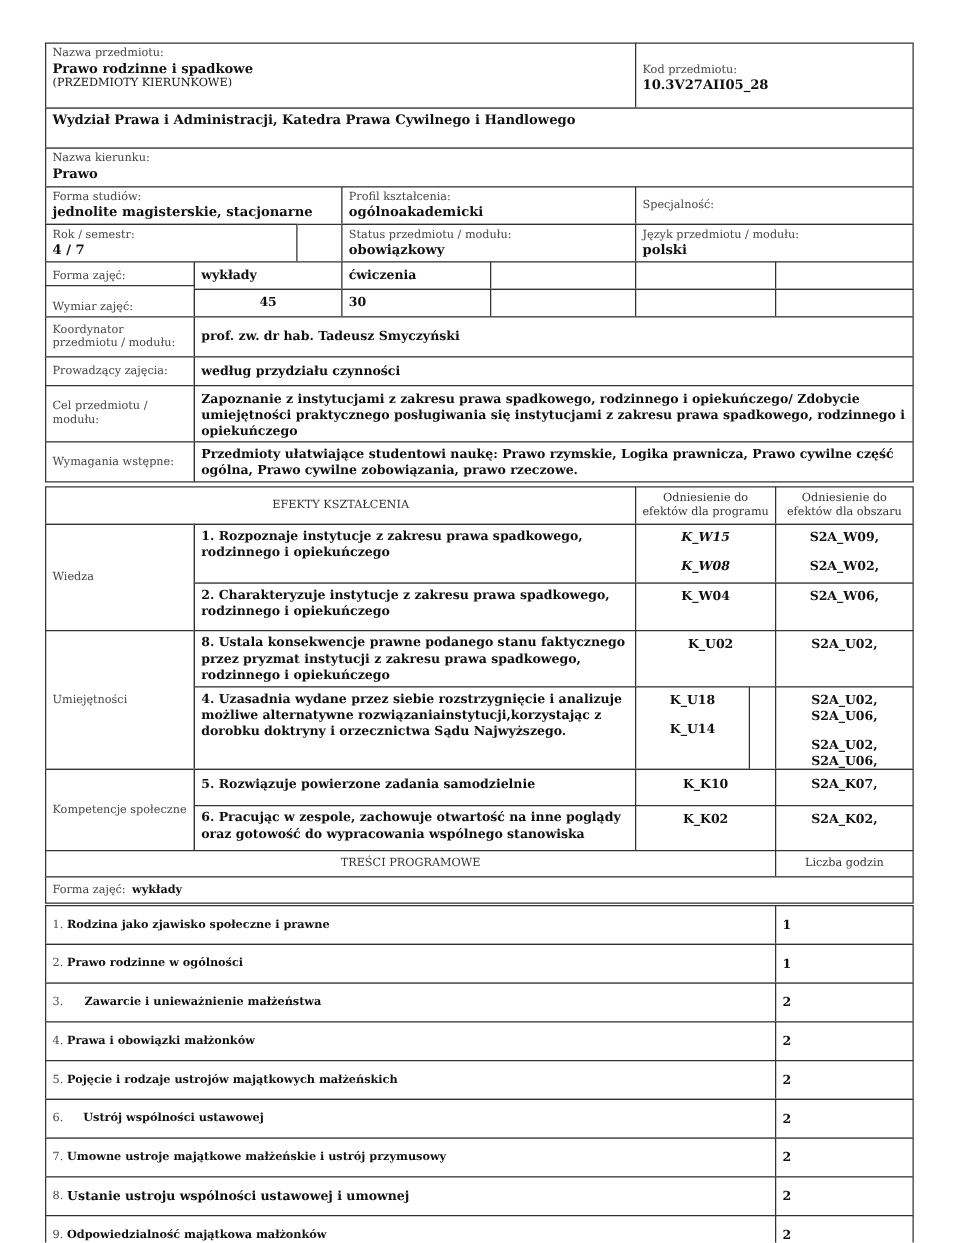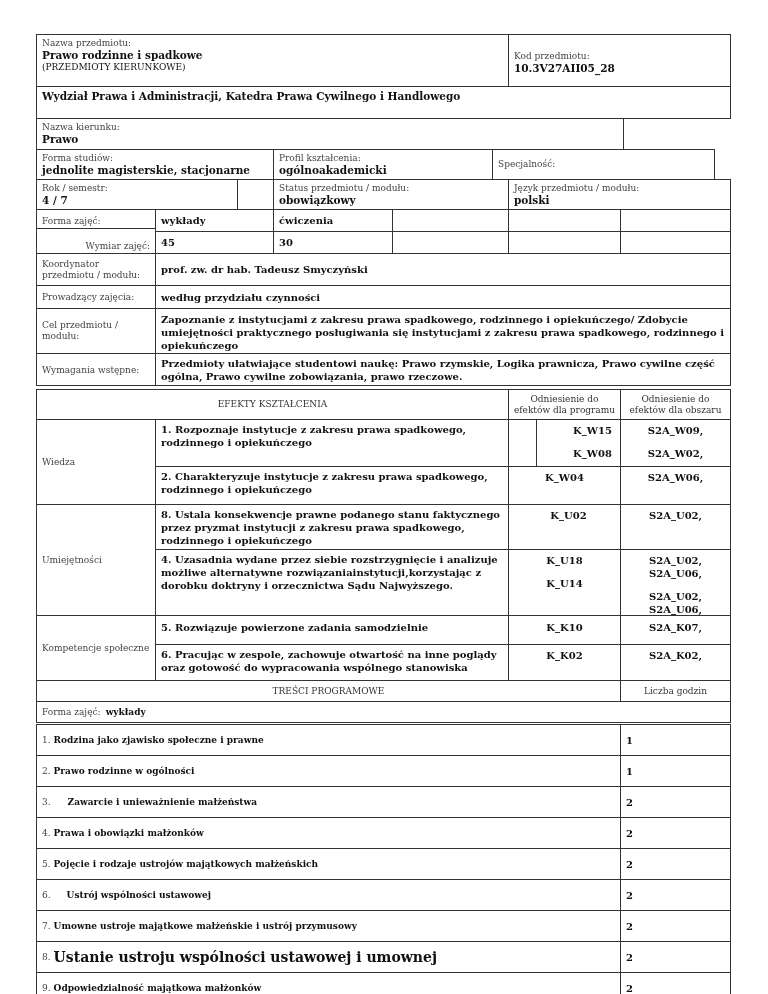--- a/index.html
+++ b/index.html
@@ -27,34 +27,34 @@
   <span class="val">Prawo rodzinne i spadkowe</span>
   <span class="lbl" style="font-weight:normal;color:#111;">(PRZEDMIOTY KIERUNKOWE)</span>
 </div>
 <div class="c pad" style="left:508px;top:34px;width:223px;height:53px;padding-top:16px;">
   <span class="lbl">Kod przedmiotu:</span>
   <span class="val">10.3V27AII05_28</span>
 </div>
 <div class="c pad" style="left:36px;top:86px;width:695px;height:33px;">
   <span class="val">Wydział Prawa i Administracji, Katedra Prawa Cywilnego i Handlowego</span>
 </div>
-<div class="c pad" style="left:36px;top:118px;width:588px;height:32px;">
+<div class="c pad" style="left:36px;top:118px;width:695px;height:32px;">
   <span class="lbl">Nazwa kierunku:</span>
   <span class="val">Prawo</span>
 </div>
 
 <div class="c pad" style="left:36px;top:149px;width:238px;height:31px;">
   <span class="lbl">Forma studiów:</span>
   <span class="val">jednolite magisterskie, stacjonarne</span>
 </div>
 <div class="c pad" style="left:273px;top:149px;width:236px;height:31px;">
   <span class="lbl">Profil kształcenia:</span>
   <span class="val">ogólnoakademicki</span>
 </div>
-<div class="c pad vc" style="left:492px;top:149px;width:223px;height:31px;">
+<div class="c pad vc" style="left:508px;top:149px;width:223px;height:31px;">
   <span class="lbl">Specjalność:</span>
 </div>
 
 <div class="c pad" style="left:36px;top:179px;width:202px;height:31px;">
   <span class="lbl">Rok / semestr:</span>
   <span class="val">4 / 7</span>
 </div>
 <div class="c pad" style="left:273px;top:179px;width:236px;height:31px;">
   <span class="lbl">Status przedmiotu / modułu:</span>
   <span class="val">obowiązkowy</span>
@@ -76,24 +76,24 @@
 <div class="c pad vc" style="left:392px;top:209px;width:117px;height:23px;">
     <span class="b"></span>
   </div>
 <div class="c pad vc" style="left:508px;top:209px;width:113px;height:23px;">
     <span class="b"></span>
   </div>
 <div class="c pad vc" style="left:620px;top:209px;width:111px;height:23px;">
     <span class="b"></span>
   </div>
 
-<div class="c pad vc" style="left:36px;top:228px;width:120px;height:36px;justify-content:flex-end;">
+<div class="c pad vc" style="left:36px;top:228px;width:120px;height:36px;">
   <span class="plain">Wymiar zajęć:</span>
 </div>
-<div class="c pad vc" style="left:155px;top:231px;width:119px;height:23px;">
+<div class="c pad vc" style="left:155px;top:231px;width:119px;height:23px;justify-content:center;">
     <span class="b">45</span>
   </div>
 <div class="c pad vc" style="left:273px;top:231px;width:120px;height:23px;">
     <span class="b">30</span>
   </div>
 <div class="c pad vc" style="left:392px;top:231px;width:117px;height:23px;">
     <span class="b"></span>
   </div>
 <div class="c pad vc" style="left:508px;top:231px;width:113px;height:23px;">
     <span class="b"></span>
@@ -140,21 +140,21 @@
   <span class="hdr">Odniesienie do efektów dla obszaru</span>
 </div>
 
 <div class="c pad vc" style="left:36px;top:419px;width:120px;height:86px;">
   <span class="plain">Wiedza</span>
 </div>
 
 <div class="c pad" style="left:155px;top:419px;width:354px;height:48px;">
   <span class="b" style="display:block;">1. Rozpoznaje instytucje z zakresu prawa spadkowego, rodzinnego i opiekuńczego</span>
 </div>
-<div class="c" style="left:536px;top:419px;width:113px;height:48px;padding-top:4px;">
+<div class="c" style="left:508px;top:419px;width:113px;height:48px;padding-top:4px;font-style:italic;">
   <span class="code">K_W15</span>
   <span class="code codesp">K_W08</span>
 </div>
 <div class="c" style="left:620px;top:419px;width:111px;height:48px;padding-top:4px;">
   <span class="code">S2A_W09,</span>
   <span class="code codesp">S2A_W02,</span>
 </div>
 
 <div class="c pad" style="left:155px;top:466px;width:354px;height:39px;">
   <span class="b" style="display:block;">2. Charakteryzuje instytucje z zakresu prawa spadkowego, rodzinnego i opiekuńczego</span>
@@ -176,21 +176,21 @@
 <div class="c" style="left:508px;top:504px;width:121px;height:46px;padding-top:4px;">
   <span class="code">K_U02</span>
 </div>
 <div class="c" style="left:620px;top:504px;width:111px;height:46px;padding-top:4px;">
   <span class="code">S2A_U02,</span>
 </div>
 
 <div class="c pad" style="left:155px;top:549px;width:354px;height:67px;">
   <span class="b" style="display:block;">4. Uzasadnia wydane przez siebie rozstrzygnięcie i analizuje możliwe alternatywne rozwiązaniainstytucji,korzystając z dorobku doktryny i orzecznictwa Sądu Najwyższego.</span>
 </div>
-<div class="c" style="left:508px;top:549px;width:113px;height:67px;padding-top:4px;">
+<div class="c" style="left:508px;top:549px;width:92px;height:67px;padding-top:4px;">
   <span class="code">K_U18</span>
   <span class="code codesp">K_U14</span>
 </div>
 <div class="c" style="left:620px;top:549px;width:111px;height:67px;padding-top:4px;">
   <span class="code">S2A_U02,</span>
   <span class="code">S2A_U06,</span>
   <span class="code codesp">S2A_U02,</span>
   <span class="code">S2A_U06,</span>
 </div>
 
@@ -273,21 +273,21 @@
     </div>
     <div class="c pad vc" style="left: 36px; top: 910px; width: 585px; height: 32px;">
       <span class="num">7.</span>
       <span class="b" style="font-size: 9px; margin-left: 3px;">Umowne ustroje majątkowe małżeńskie i ustrój przymusowy</span>
     </div>
     <div class="c pad vc" style="left: 620px; top: 910px; width: 111px; height: 32px;">
       <span class="b">2</span>
     </div>
     <div class="c pad vc" style="left: 36px; top: 941px; width: 585px; height: 32px;">
       <span class="num">8.</span>
-      <span class="b" style="font-size: 14px; margin-left: 3px;">Ustanie ustroju wspólności ustawowej i umownej</span>
+      <span class="b" style="font-size: 10px; margin-left: 3px;">Ustanie ustroju wspólności ustawowej i umownej</span>
     </div>
     <div class="c pad vc" style="left: 620px; top: 941px; width: 111px; height: 32px;">
       <span class="b">2</span>
     </div>
     <div class="c pad vc" style="left: 36px; top: 972px; width: 585px; height: 32px;">
       <span class="num">9.</span>
       <span class="b" style="font-size: 9px; margin-left: 3px;">Odpowiedzialność majątkowa małżonków</span>
     </div>
     <div class="c pad vc" style="left: 620px; top: 972px; width: 111px; height: 32px;">
       <span class="b">2</span>

